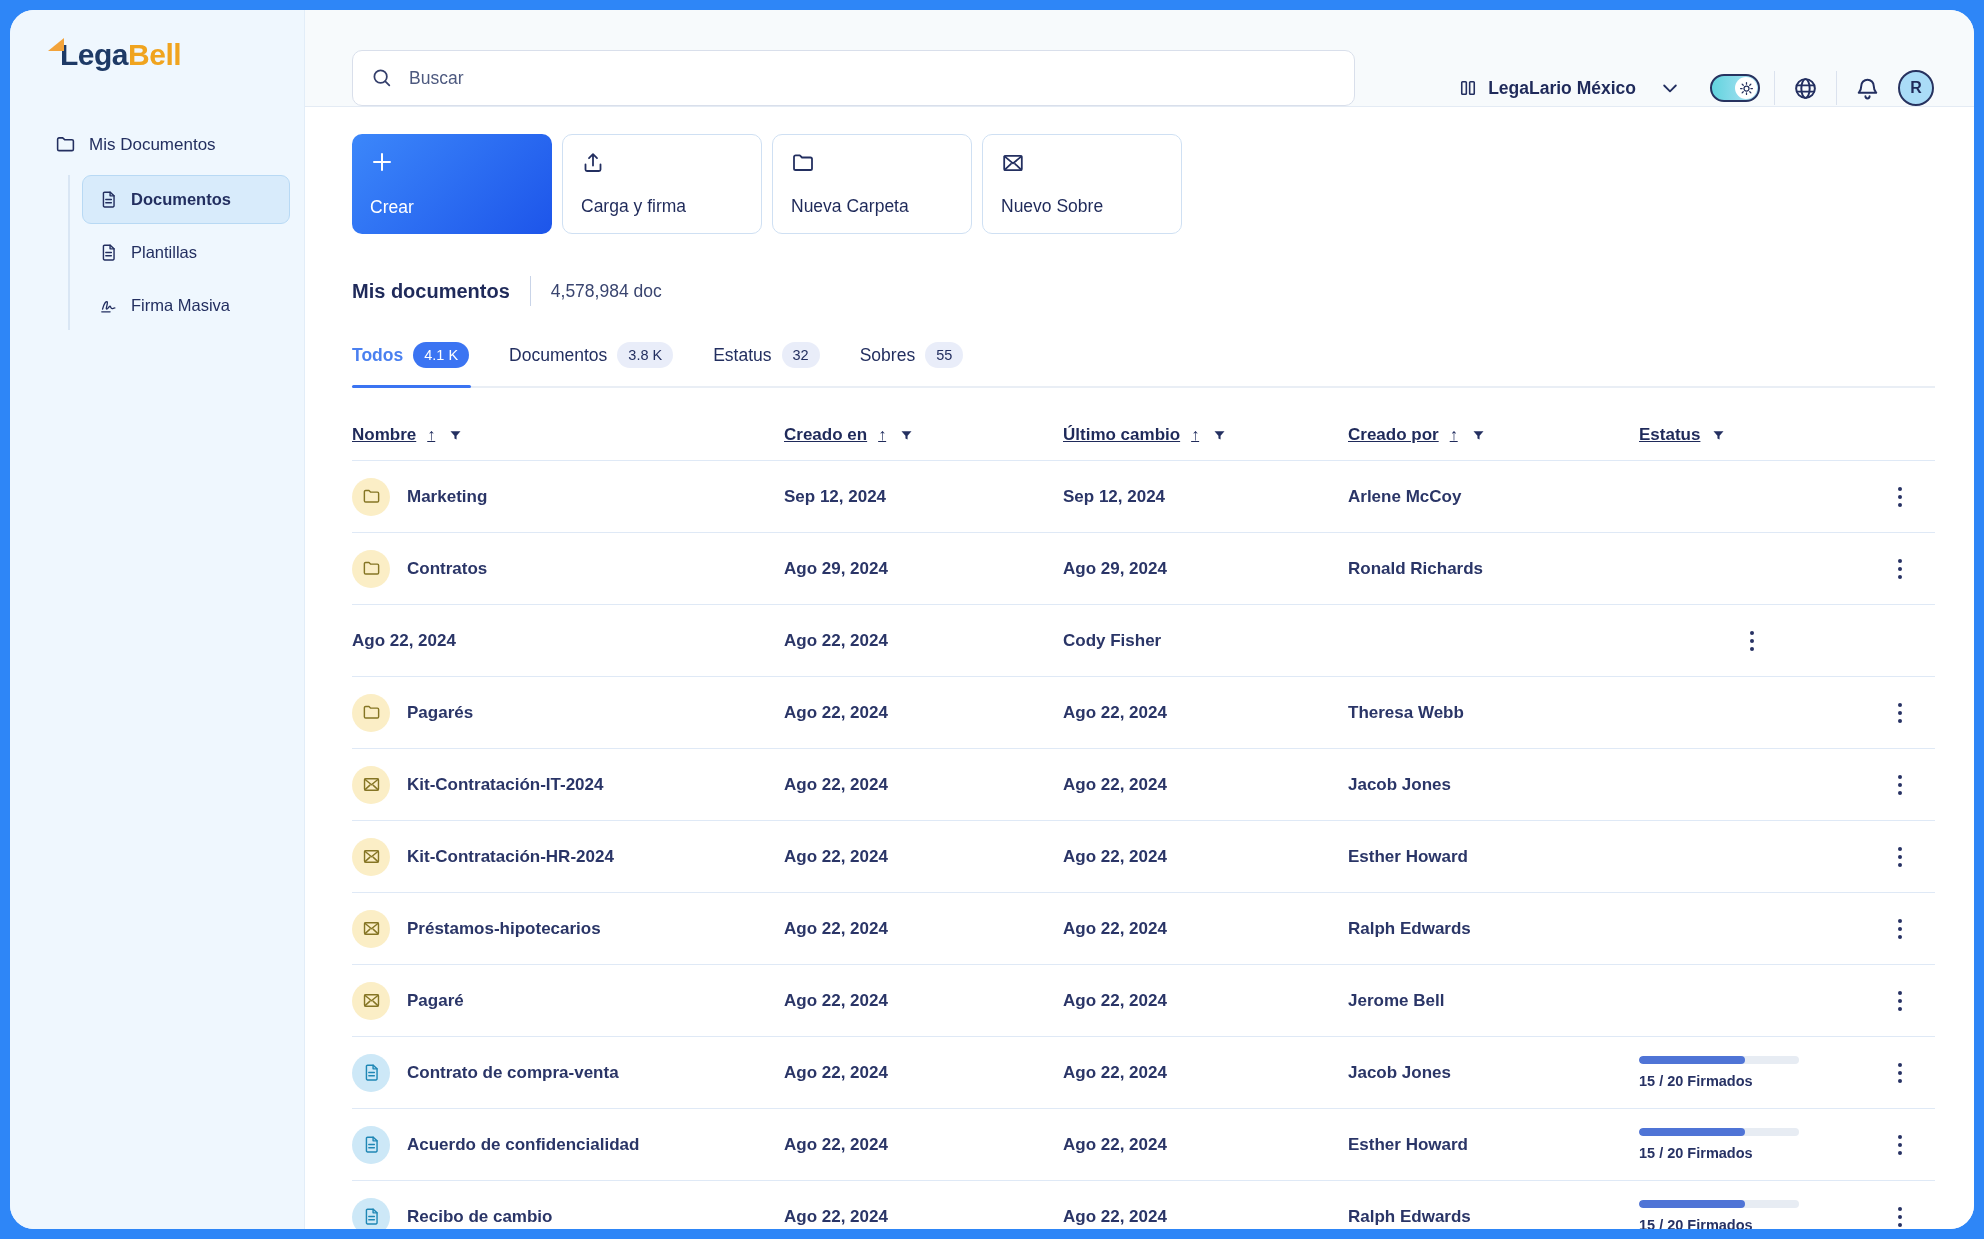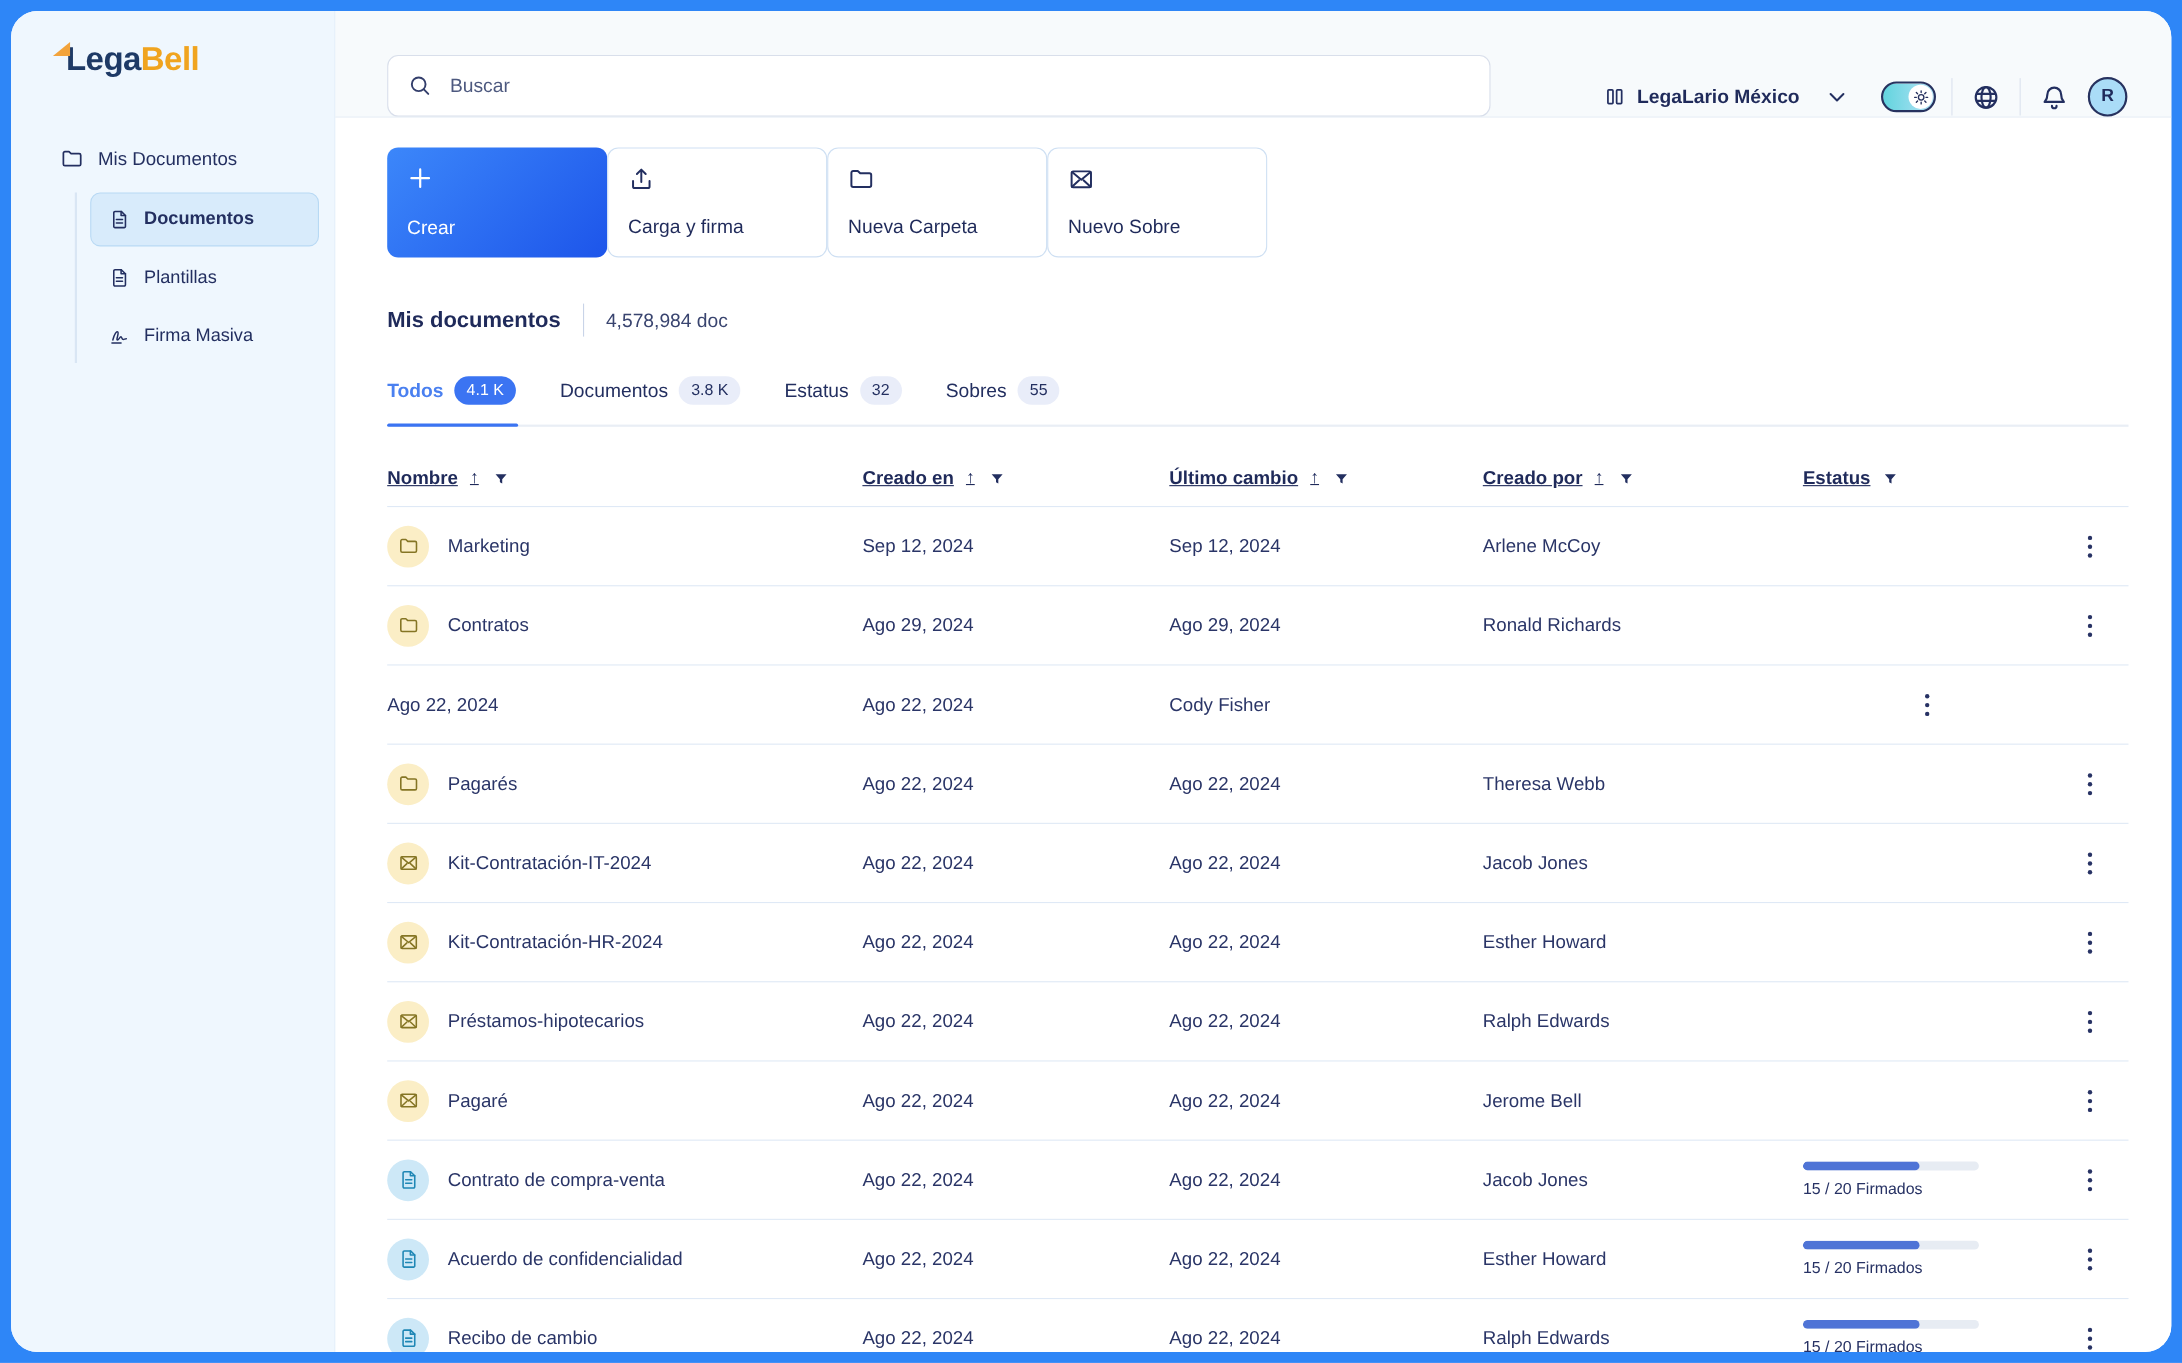--- a/index.html
+++ b/index.html
@@ -72,21 +72,21 @@
   .vdiv{width:1px;height:34px;background:#dbe2ee;}
   .icon-btn{background:none;border:none;padding:4px;cursor:pointer;display:flex;}
   .icon-btn svg{width:25px;height:25px;stroke:#232f60;}
   .avatar{
     width:36px;height:36px;border-radius:50%;background:#aadcf7;border:2px solid #27325f;
     display:flex;align-items:center;justify-content:center;
     font-size:16px;font-weight:700;color:#1f2a5a;cursor:pointer;box-sizing:border-box;
   }
   
   .content{flex:1;background:#fff;padding:27px 39px 0 47px;box-sizing:border-box;overflow:hidden;}
-  .actions{display:flex;}
+  .actions{display:flex;gap:10px;}
   .action-card{
     width:200px;height:100px;border-radius:10px;box-sizing:border-box;
     background:#fff;border:1px solid #cfe0f3;cursor:pointer;
     display:flex;flex-direction:column;justify-content:space-between;
     padding:16px 18px;font-family:"Liberation Sans", sans-serif;text-align:left;
   }
   .action-card .a-label{font-size:17.5px;color:#1f2a5a;font-weight:500;}
   .action-card svg{width:24px;height:24px;stroke:#232f60;}
   .action-card.primary{
     background:linear-gradient(135deg,#3c87fa 0%,#1d55ea 100%);border:none;
@@ -112,21 +112,21 @@
   .table{margin-top:22px;}
   .thead,.trow{
     display:grid;grid-template-columns:432px 279px 285px 291px 225px 1fr;
     align-items:center;
   }
   .thead{height:50px;}
   .th{display:flex;align-items:center;gap:9px;font-size:17px;font-weight:700;color:#1f2a5a;text-decoration:underline;}
   .th .sort{cursor:pointer;font-size:16px;color:#232f60;line-height:1;background:none;border:none;padding:2px;}
   .th .filter{cursor:pointer;background:none;border:none;padding:2px;display:flex;}
   .th .filter svg{width:15px;height:15px;fill:#232f60;}
-  .trow{height:71px;border-top:1px solid #dfe9f6;}
+  .trow{height:71px;border-top:1px solid #dfe9f6;font-weight:bold;}
   .cell{font-size:17px;color:#2a3567;}
   .cell.name{display:flex;align-items:center;gap:17px;min-width:0;}
   .row-ic{width:38px;height:38px;border-radius:50%;display:flex;align-items:center;justify-content:center;flex:0 0 auto;}
   .row-ic svg{width:19px;height:19px;}
   .row-ic.folder,.row-ic.envelope{background:#fbeec6;}
   .row-ic.folder svg,.row-ic.envelope svg{stroke:#857524;}
   .row-ic.document{background:#cde8f7;}
   .row-ic.document svg{stroke:#1f87b5;}
   .prog{display:flex;flex-direction:column;gap:9px;width:160px;}
   .prog .track{height:8px;border-radius:4px;background:#e7ecf3;overflow:hidden;}

